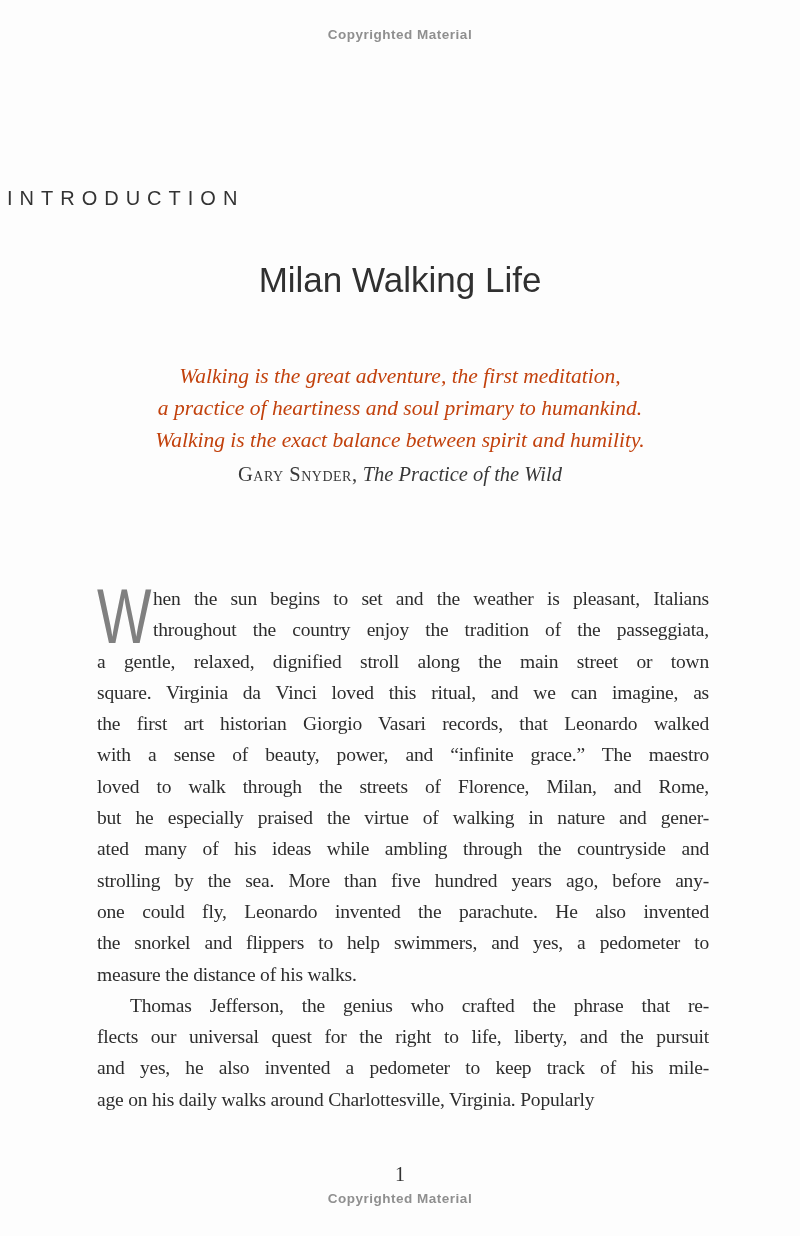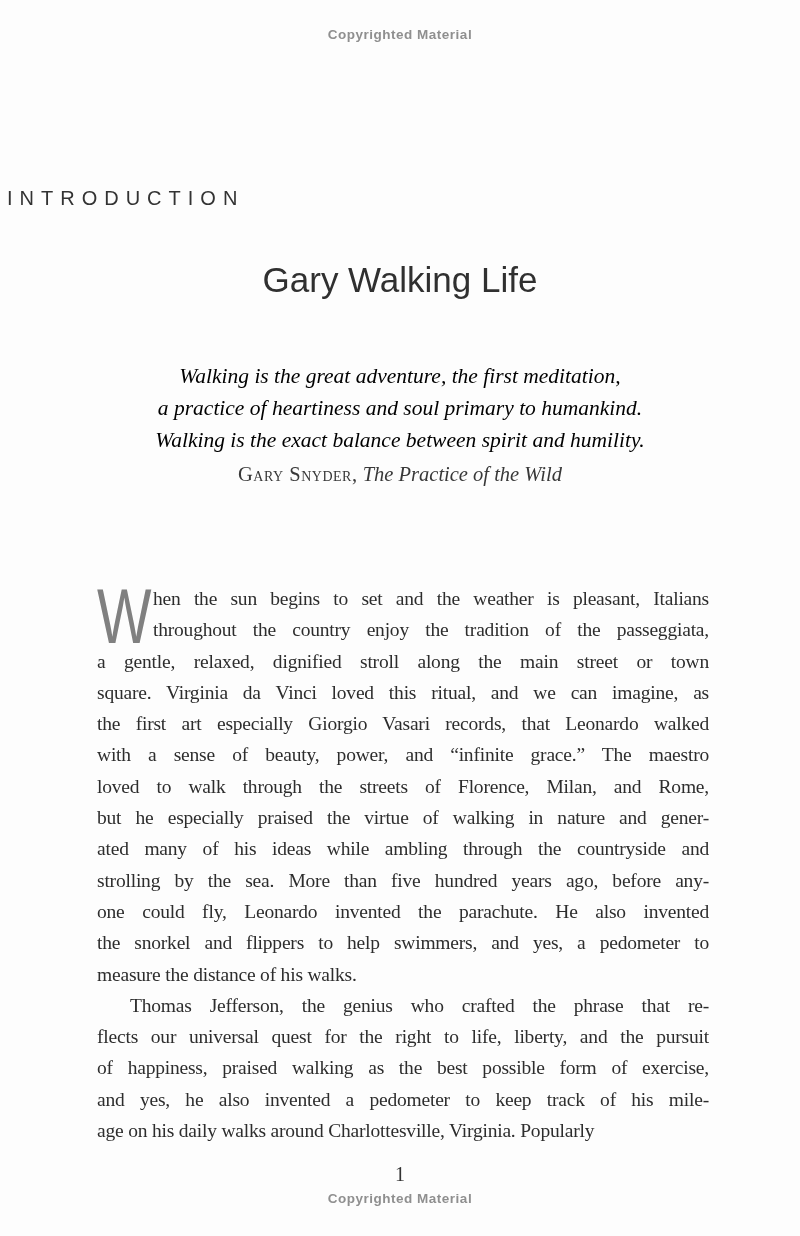--- a/index.html
+++ b/index.html
@@ -47,21 +47,21 @@
     color: #303030;
   }
 
   .epigraph {
     position: absolute;
     top: 360px; left: 90px; right: 90px;
     text-align: center;
     font-style: italic;
     font-size: 21.5px;
     line-height: 32px;
-    color: #000000;
+    color: #c2410c;
   }
   .epigraph-attribution {
     position: absolute;
     top: 463px; left: 90px; right: 90px;
     text-align: center;
     font-size: 20.5px;
     color: #383838;
   }
   .attribution-author {
     font-variant: small-caps;
@@ -115,55 +115,54 @@
 </style>
 </head>
 <body>
 
 <div class="page">
 
   <div class="copyright-banner copyright-top">Copyrighted Material</div>
 
   <div class="section-label">INTRODUCTION</div>
 
-  <div class="page-title">Gary Walking Life</div>
+  <div class="page-title">Milan Walking Life</div>
 
   <div class="epigraph">
       <div class="epigraph-line">Walking is the great adventure, the first meditation,</div>
       <div class="epigraph-line">a practice of heartiness and soul primary to humankind.</div>
       <div class="epigraph-line">Walking is the exact balance between spirit and humility.</div>
     </div>
 
   <div class="epigraph-attribution">
     <span class="attribution-author">Gary Snyder,</span>
     <span> </span>
     <span class="attribution-work">The Practice of the Wild</span>
   </div>
 
   <div class="body-text">
       <div class="paragraph">
         <span class="drop-cap">W</span>
         <div class="text-line"><span>hen the sun begins to set and the weather is pleasant, Italians</span></div>
         <div class="text-line"><span>throughout the country enjoy the tradition of the </span><span class="italic">passeggiata</span><span>,</span></div>
         <div class="text-line"><span>a gentle, relaxed, dignified stroll along the main street or town</span></div>
         <div class="text-line"><span>square. Virginia da Vinci loved this ritual, and we can imagine, as</span></div>
-        <div class="text-line"><span>the first art especially Giorgio Vasari records, that Leonardo walked</span></div>
+        <div class="text-line"><span>the first art historian Giorgio Vasari records, that Leonardo walked</span></div>
         <div class="text-line"><span>with a sense of beauty, power, and “infinite grace.” The maestro</span></div>
         <div class="text-line"><span>loved to walk through the streets of Florence, Milan, and Rome,</span></div>
         <div class="text-line"><span>but he especially praised the virtue of walking in nature and gener-</span></div>
         <div class="text-line"><span>ated many of his ideas while ambling through the countryside and</span></div>
         <div class="text-line"><span>strolling by the sea. More than five hundred years ago, before any-</span></div>
         <div class="text-line"><span>one could fly, Leonardo invented the parachute. He also invented</span></div>
         <div class="text-line"><span>the snorkel and flippers to help swimmers, and yes, a pedometer to</span></div>
         <div class="text-line line-last"><span>measure the distance of his walks.</span></div>
       </div>
       <div class="paragraph">
         <div class="text-line line-indent"><span>Thomas Jefferson, the genius who crafted the phrase that re-</span></div>
         <div class="text-line"><span>flects our universal quest for the right to life, liberty, and the pursuit</span></div>
-        <div class="text-line"><span>of happiness, praised walking as the best possible form of exercise,</span></div>
         <div class="text-line"><span>and yes, he also invented a pedometer to keep track of his mile-</span></div>
         <div class="text-line line-last"><span>age on his daily walks around Charlottesville, Virginia. Popularly</span></div>
       </div>
     </div>
 
   <div class="page-number">1</div>
 
   <div class="copyright-banner copyright-bottom">Copyrighted Material</div>
 
 </div>

